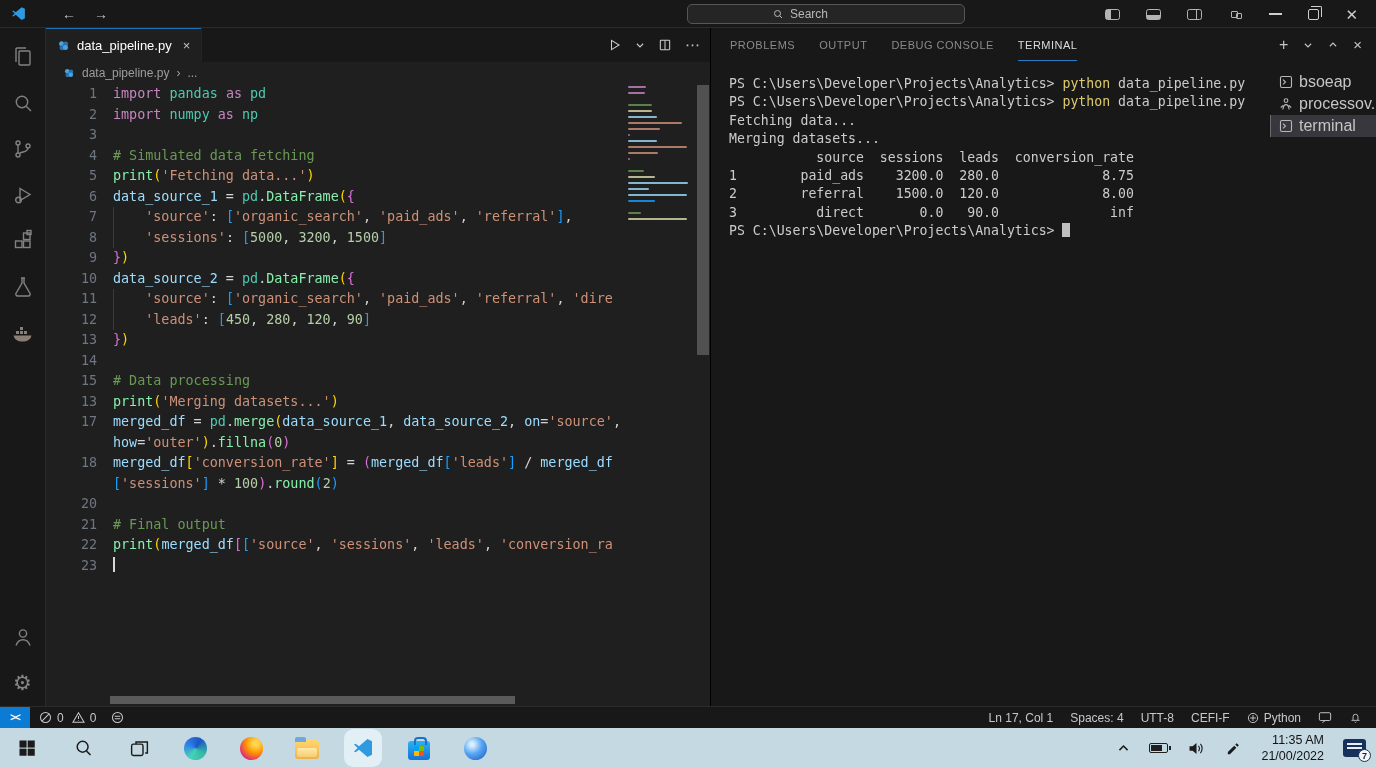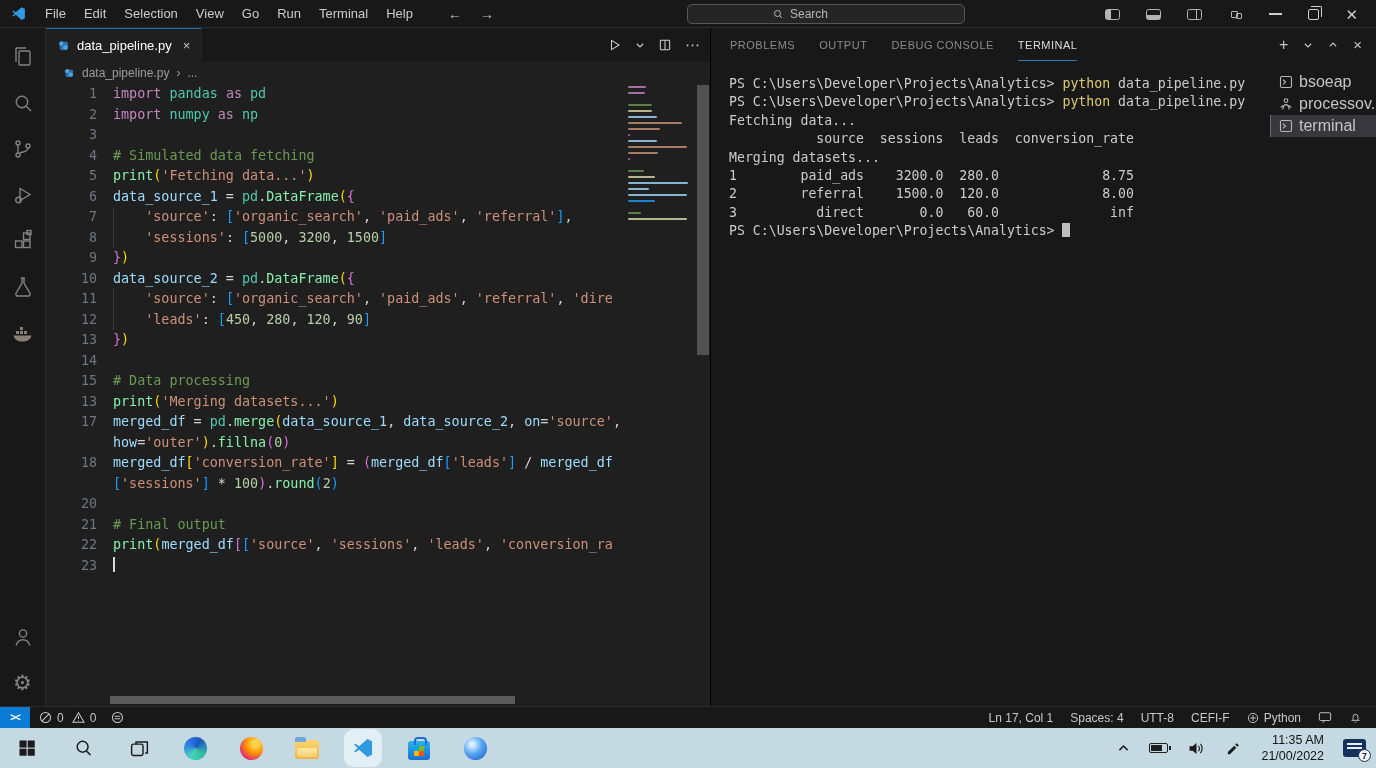--- a/index.html
+++ b/index.html
@@ -120,30 +120,20 @@
 <body>
 
 <div class="screen">
 
   <div class="titlebar">
     <span class="vslogo">
       <svg class="sv" width="17" height="17" viewBox="0 0 24 24">
           <path d="M16.5 3 8 10.3 4.6 7.7 3 8.5l3.6 3.5L3 15.5l1.6.8L8 13.7 16.5 21l4.5-2.2V5.2z" fill="#2f9ae0"></path>
         </svg>
     </span>
-    <div class="menus" id="menus">
-        <span class="menu-item">File</span>
-        <span class="menu-item">Edit</span>
-        <span class="menu-item">Selection</span>
-        <span class="menu-item">View</span>
-        <span class="menu-item">Go</span>
-        <span class="menu-item">Run</span>
-        <span class="menu-item">Terminal</span>
-        <span class="menu-item">Help</span>
-      </div>
     <div class="nav-arrows">
       <span>←</span>
       <span>→</span>
     </div>
     <div class="searchbox">
       <svg class="sv" width="12" height="12" viewBox="0 0 24 24" fill="none" stroke="#b8b8b8" stroke-width="2">
           <circle cx="11" cy="11" r="6"></circle>
           <path d="M15.5 15.5 20 20"></path>
         </svg>
       <span>Search</span>
@@ -334,25 +324,25 @@
               <path d="M3 10l5-5 5 5"></path>
             </svg>
           <span style="font-size:15px;">×</span>
         </div>
       </div>
       <div class="panel-body">
         <div class="terminal" id="terminal">
             <div class="trow"><span class="tk t">PS C:\Users\Developer\Projects\Analytics&gt; </span><span class="tk y">python</span><span class="tk t"> data_pipeline.py</span></div>
             <div class="trow"><span class="tk t">PS C:\Users\Developer\Projects\Analytics&gt; </span><span class="tk y">python</span><span class="tk t"> data_pipeline.py</span></div>
             <div class="trow"><span class="tk t">Fetching data...</span></div>
+            <div class="trow"><span class="tk t">Merging datasets...</span></div>
             <div class="trow"><span class="tk t">           source  sessions  leads  conversion_rate</span></div>
-            <div class="trow"><span class="tk t">Merging datasets...</span></div>
             <div class="trow"><span class="tk t">1        paid_ads    3200.0  280.0             8.75</span></div>
             <div class="trow"><span class="tk t">2        referral    1500.0  120.0             8.00</span></div>
-            <div class="trow"><span class="tk t">3          direct       0.0   60.0              inf</span></div>
+            <div class="trow"><span class="tk t">3          direct       0.0   90.0              inf</span></div>
             <div class="trow"><span class="tk t">PS C:\Users\Developer\Projects\Analytics&gt; </span><span class="block"></span></div>
           </div>
         <div class="term-list" id="termlist">
             <div class="tl-row">
               <span class="tl-icon">
                 <svg class="sv" width="14" height="14" viewBox="0 0 14 14" fill="none" stroke="currentColor" stroke-width="1.1">
                   <rect x="1.5" y="1.5" width="11" height="11" rx="1.5"></rect>
                   <path d="M4 4.7 6.5 7 4 9.3"></path>
                 </svg>
               </span>

